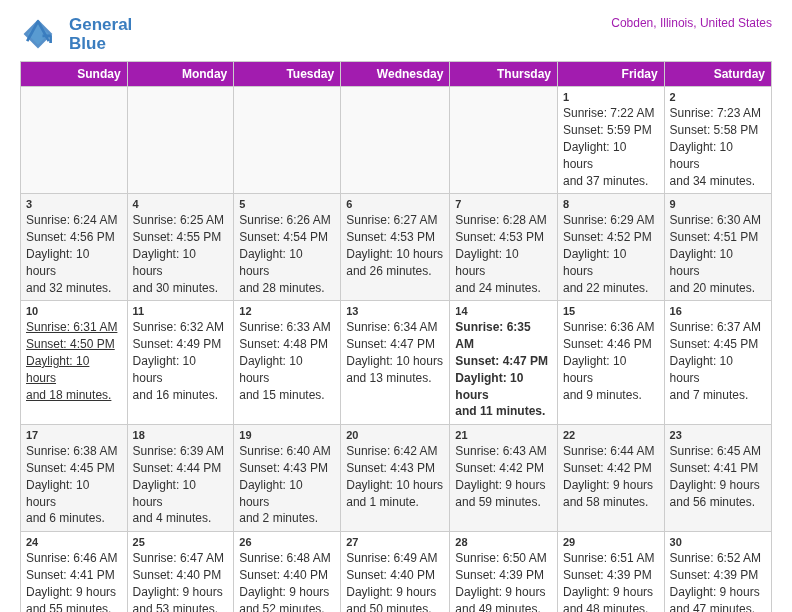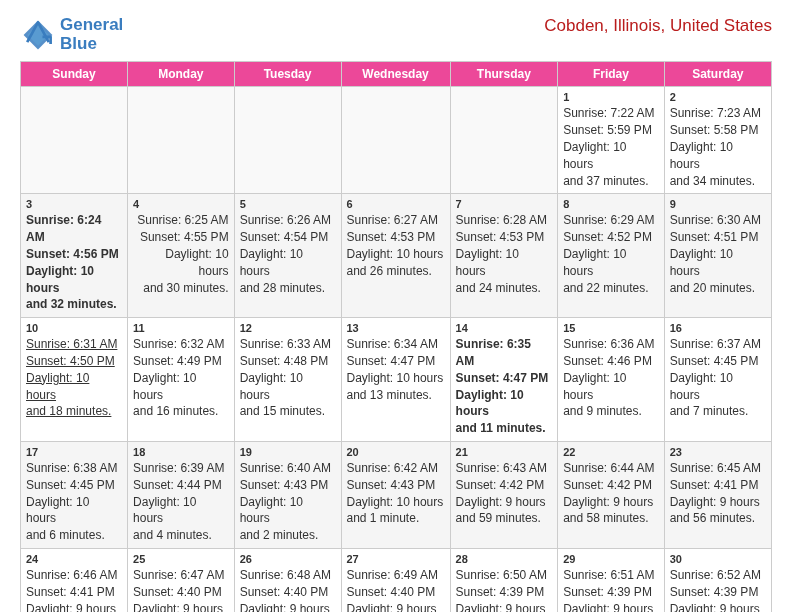--- a/index.html
+++ b/index.html
@@ -18,22 +18,22 @@
       flex-direction: column;
     }
     .header {
       display: flex;
       align-items: flex-start;
       justify-content: space-between;
       margin-bottom: 8px;
     }
     .logo {
       display: flex;
-      align-items: center;
-      gap: 4px;
+      align-items: flex-start;
+      gap: 13px;
     }
     .logo-text {
       font-size: 17px;
       font-weight: bold;
       color: #333;
       line-height: 1.1;
     }
     .logo-blue { color: #3a7dbf; }
     .logo-icon {
       width: 36px;
@@ -41,32 +41,32 @@
     }
     .title-block {
       text-align: right;
     }
     .main-title {
       font-size: 28px;
       font-weight: bold;
       color: #333;
     }
     .subtitle {
-      font-size: 17px;
-      color: #b91c1c;
+      font-size: 12px;
+      color: #a21caf;
     }
     .calendar {
       width: 100%;
       border-collapse: collapse;
       flex: 1;
     }
     .calendar thead tr th {
-      background-color: #ec4899;
+      background-color: #a21caf;
       color: #fff;
-      text-align: center;
+      text-align: right;
       padding: 5px 6px;
       font-size: 12px;
       font-weight: bold;
       border: 1px solid #ccc;
     }
     .calendar tbody tr td {
       border: 1px solid #ccc;
       vertical-align: top;
       padding: 4px 5px;
       font-size: 10px;
@@ -151,28 +151,28 @@
             <span class="day-number">2</span>
             <div class="day-detail" style="white-space: pre-line;">Sunrise: 7:23 AM
 Sunset: 5:58 PM
 Daylight: 10 hours
 and 34 minutes.</div>
           </td>
         </tr>
         <tr>
           <td>
             <span class="day-number">3</span>
-            <div class="day-detail" style="white-space: pre-line; font-weight: bold;">Sunrise: 6:24 AM
+            <div class="day-detail" style="white-space: pre-line;">Sunrise: 6:24 AM
 Sunset: 4:56 PM
 Daylight: 10 hours
 and 32 minutes.</div>
           </td>
           <td>
             <span class="day-number">4</span>
-            <div class="day-detail" style="white-space: pre-line; text-align: right;">Sunrise: 6:25 AM
+            <div class="day-detail" style="white-space: pre-line;">Sunrise: 6:25 AM
 Sunset: 4:55 PM
 Daylight: 10 hours
 and 30 minutes.</div>
           </td>
           <td>
             <span class="day-number">5</span>
             <div class="day-detail" style="white-space: pre-line;">Sunrise: 6:26 AM
 Sunset: 4:54 PM
 Daylight: 10 hours
 and 28 minutes.</div>

